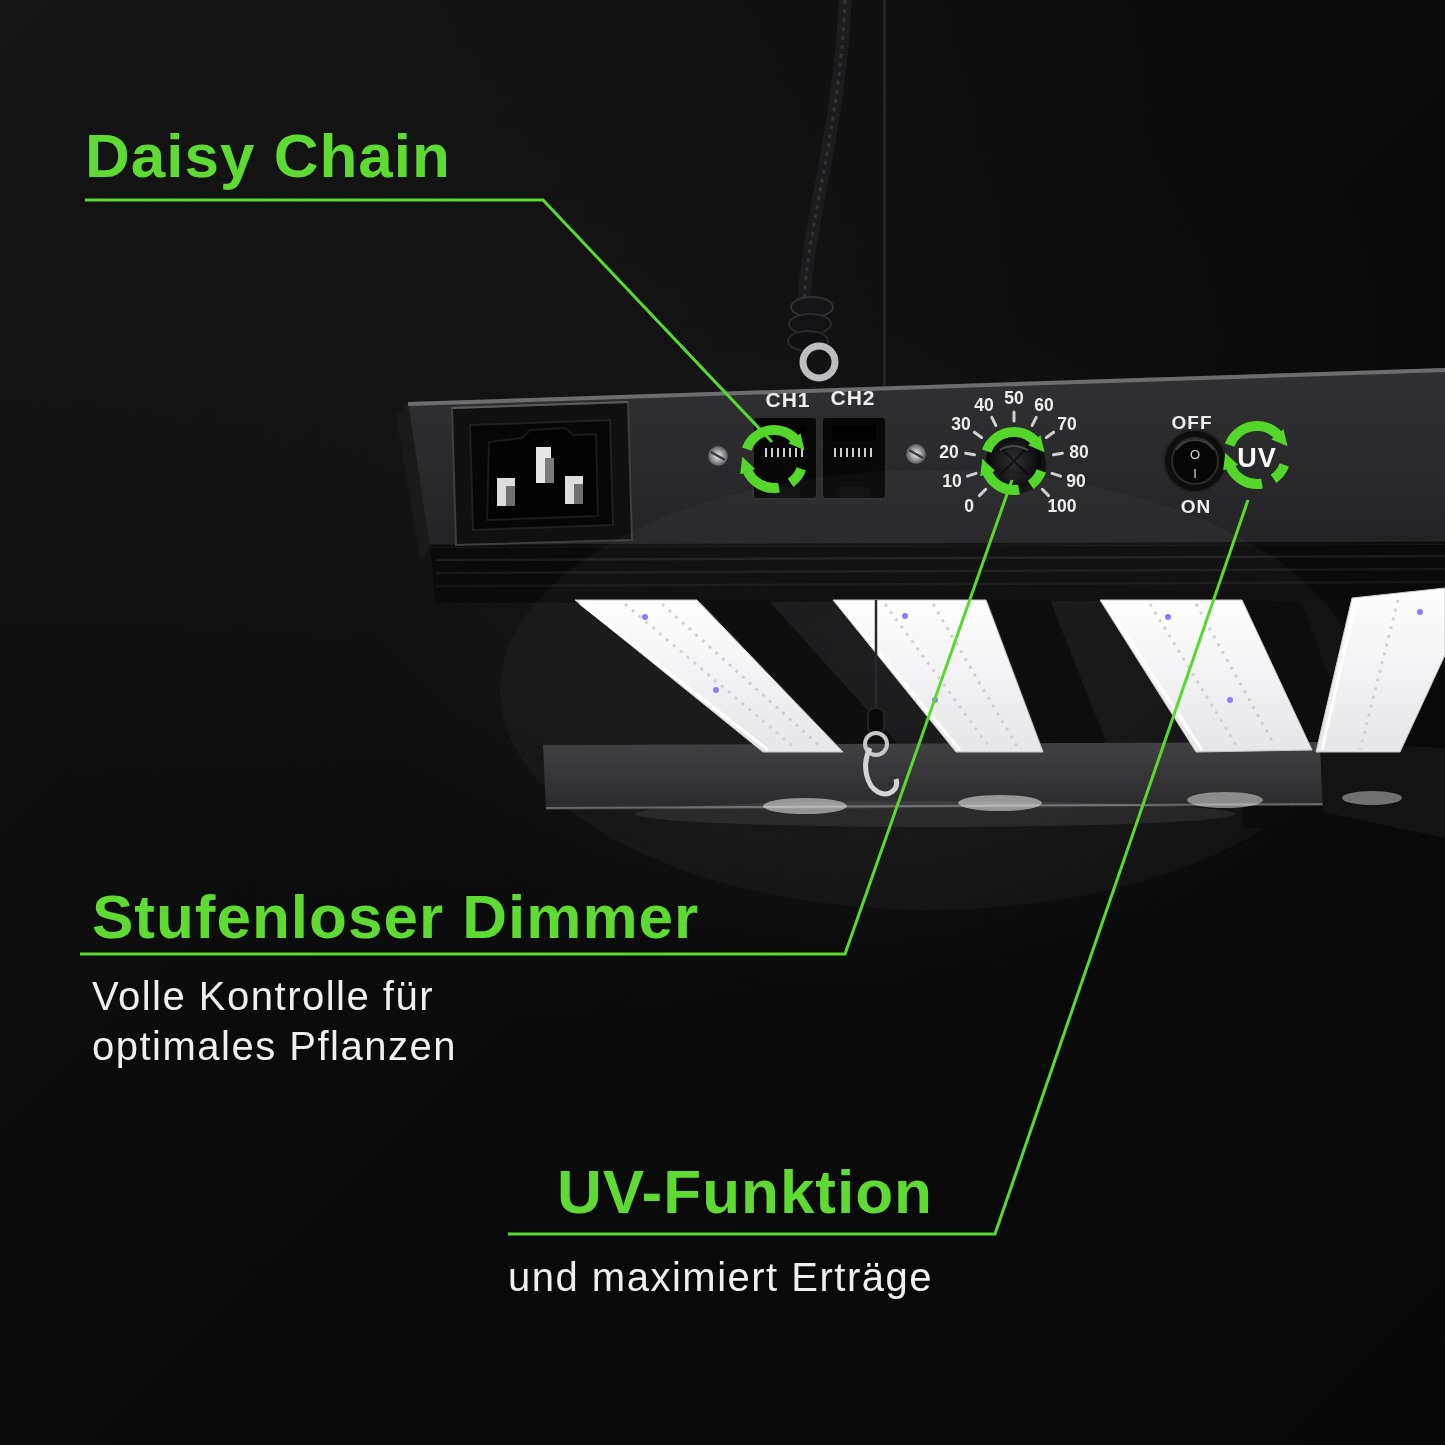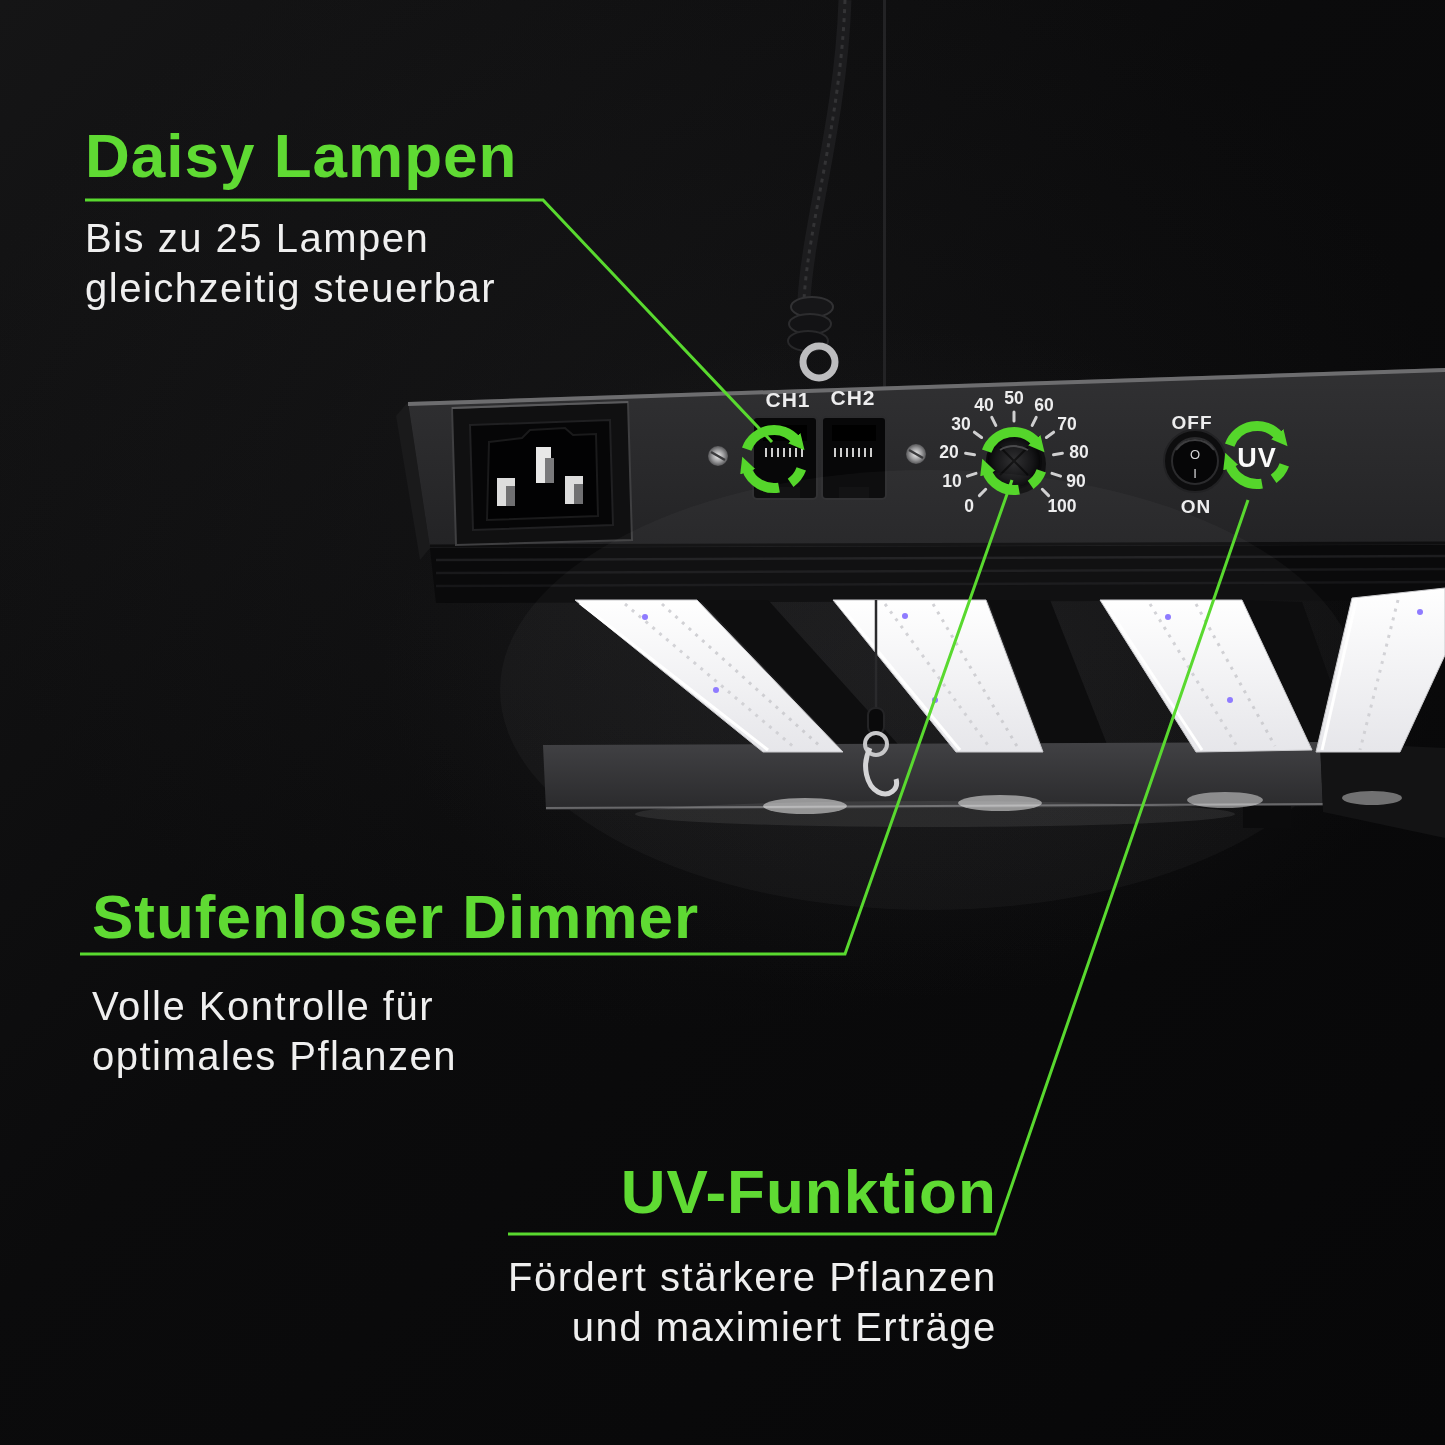--- a/index.html
+++ b/index.html
@@ -17,21 +17,21 @@
     margin:0; font-size:62px; line-height:64px; font-weight:bold;
     letter-spacing:1px; color:#5FDA33; white-space:nowrap;
   }
   .callout .sub{
     color:#EFEFEF; font-size:40px; line-height:50px; font-weight:normal;
     letter-spacing:1.5px; white-space:nowrap;
   }
   .c-daisy{left:85px;top:124px;}
   .c-daisy .sub{margin-top:25px;}
   .c-dimmer{left:92px;top:885px;}
-  .c-dimmer .sub{margin-top:32px;}
+  .c-dimmer .sub{margin-top:22px;}
   .c-uv{left:508px;top:1160px;text-align:right;}
   .c-uv .sub{margin-top:28px;}
   .svgtext{font-family:"Liberation Sans", sans-serif; fill:#EDEDEE;}
   .lbl-ch{font-size:21px;font-weight:bold;letter-spacing:1px;}
   .lbl-dim{font-size:17.5px;font-weight:bold;}
   .lbl-sw{font-size:19px;font-weight:bold;letter-spacing:1px;}
   .lbl-oi{font-size:13px;fill:#D6D6D8;}
   .lbl-uv{font-size:27px;font-weight:bold;letter-spacing:1px;fill:#FAFAFA;}
   .gline{stroke:#59D92F;stroke-width:3;fill:none;}
   .garc{stroke:#55D62B;stroke-width:10;fill:none;}
@@ -268,36 +268,31 @@
       </g>
       <g>
         <path class="garc" d="M1229.7,445.1 A29,29 0 0 1 1279.2,436.4" marker-end="url(#gah)"></path>
         <path class="garc" d="M1262.0,483.6 A29,29 0 0 1 1229.7,464.9" marker-end="url(#gah)"></path>
         <path class="garc" d="M1284.3,464.9 A29,29 0 0 1 1273.6,478.8"></path>
       </g>
     </g>
   </svg>
 
   <div class="callout c-daisy">
-    <h2>Daisy Lampen</h2>
-    <div class="sub">
-      <div>Bis zu 25 Lampen</div>
-      <div>gleichzeitig steuerbar</div>
-    </div>
+    <h2>Daisy Chain</h2>
   </div>
 
   <div class="callout c-dimmer">
     <h2>Stufenloser Dimmer</h2>
     <div class="sub">
       <div>Volle Kontrolle für</div>
       <div>optimales Pflanzen</div>
     </div>
   </div>
 
   <div class="callout c-uv">
     <h2>UV-Funktion</h2>
     <div class="sub">
-      <div>Fördert stärkere Pflanzen</div>
       <div>und maximiert Erträge</div>
     </div>
   </div>
 
 </div>
 
 </body></html>

